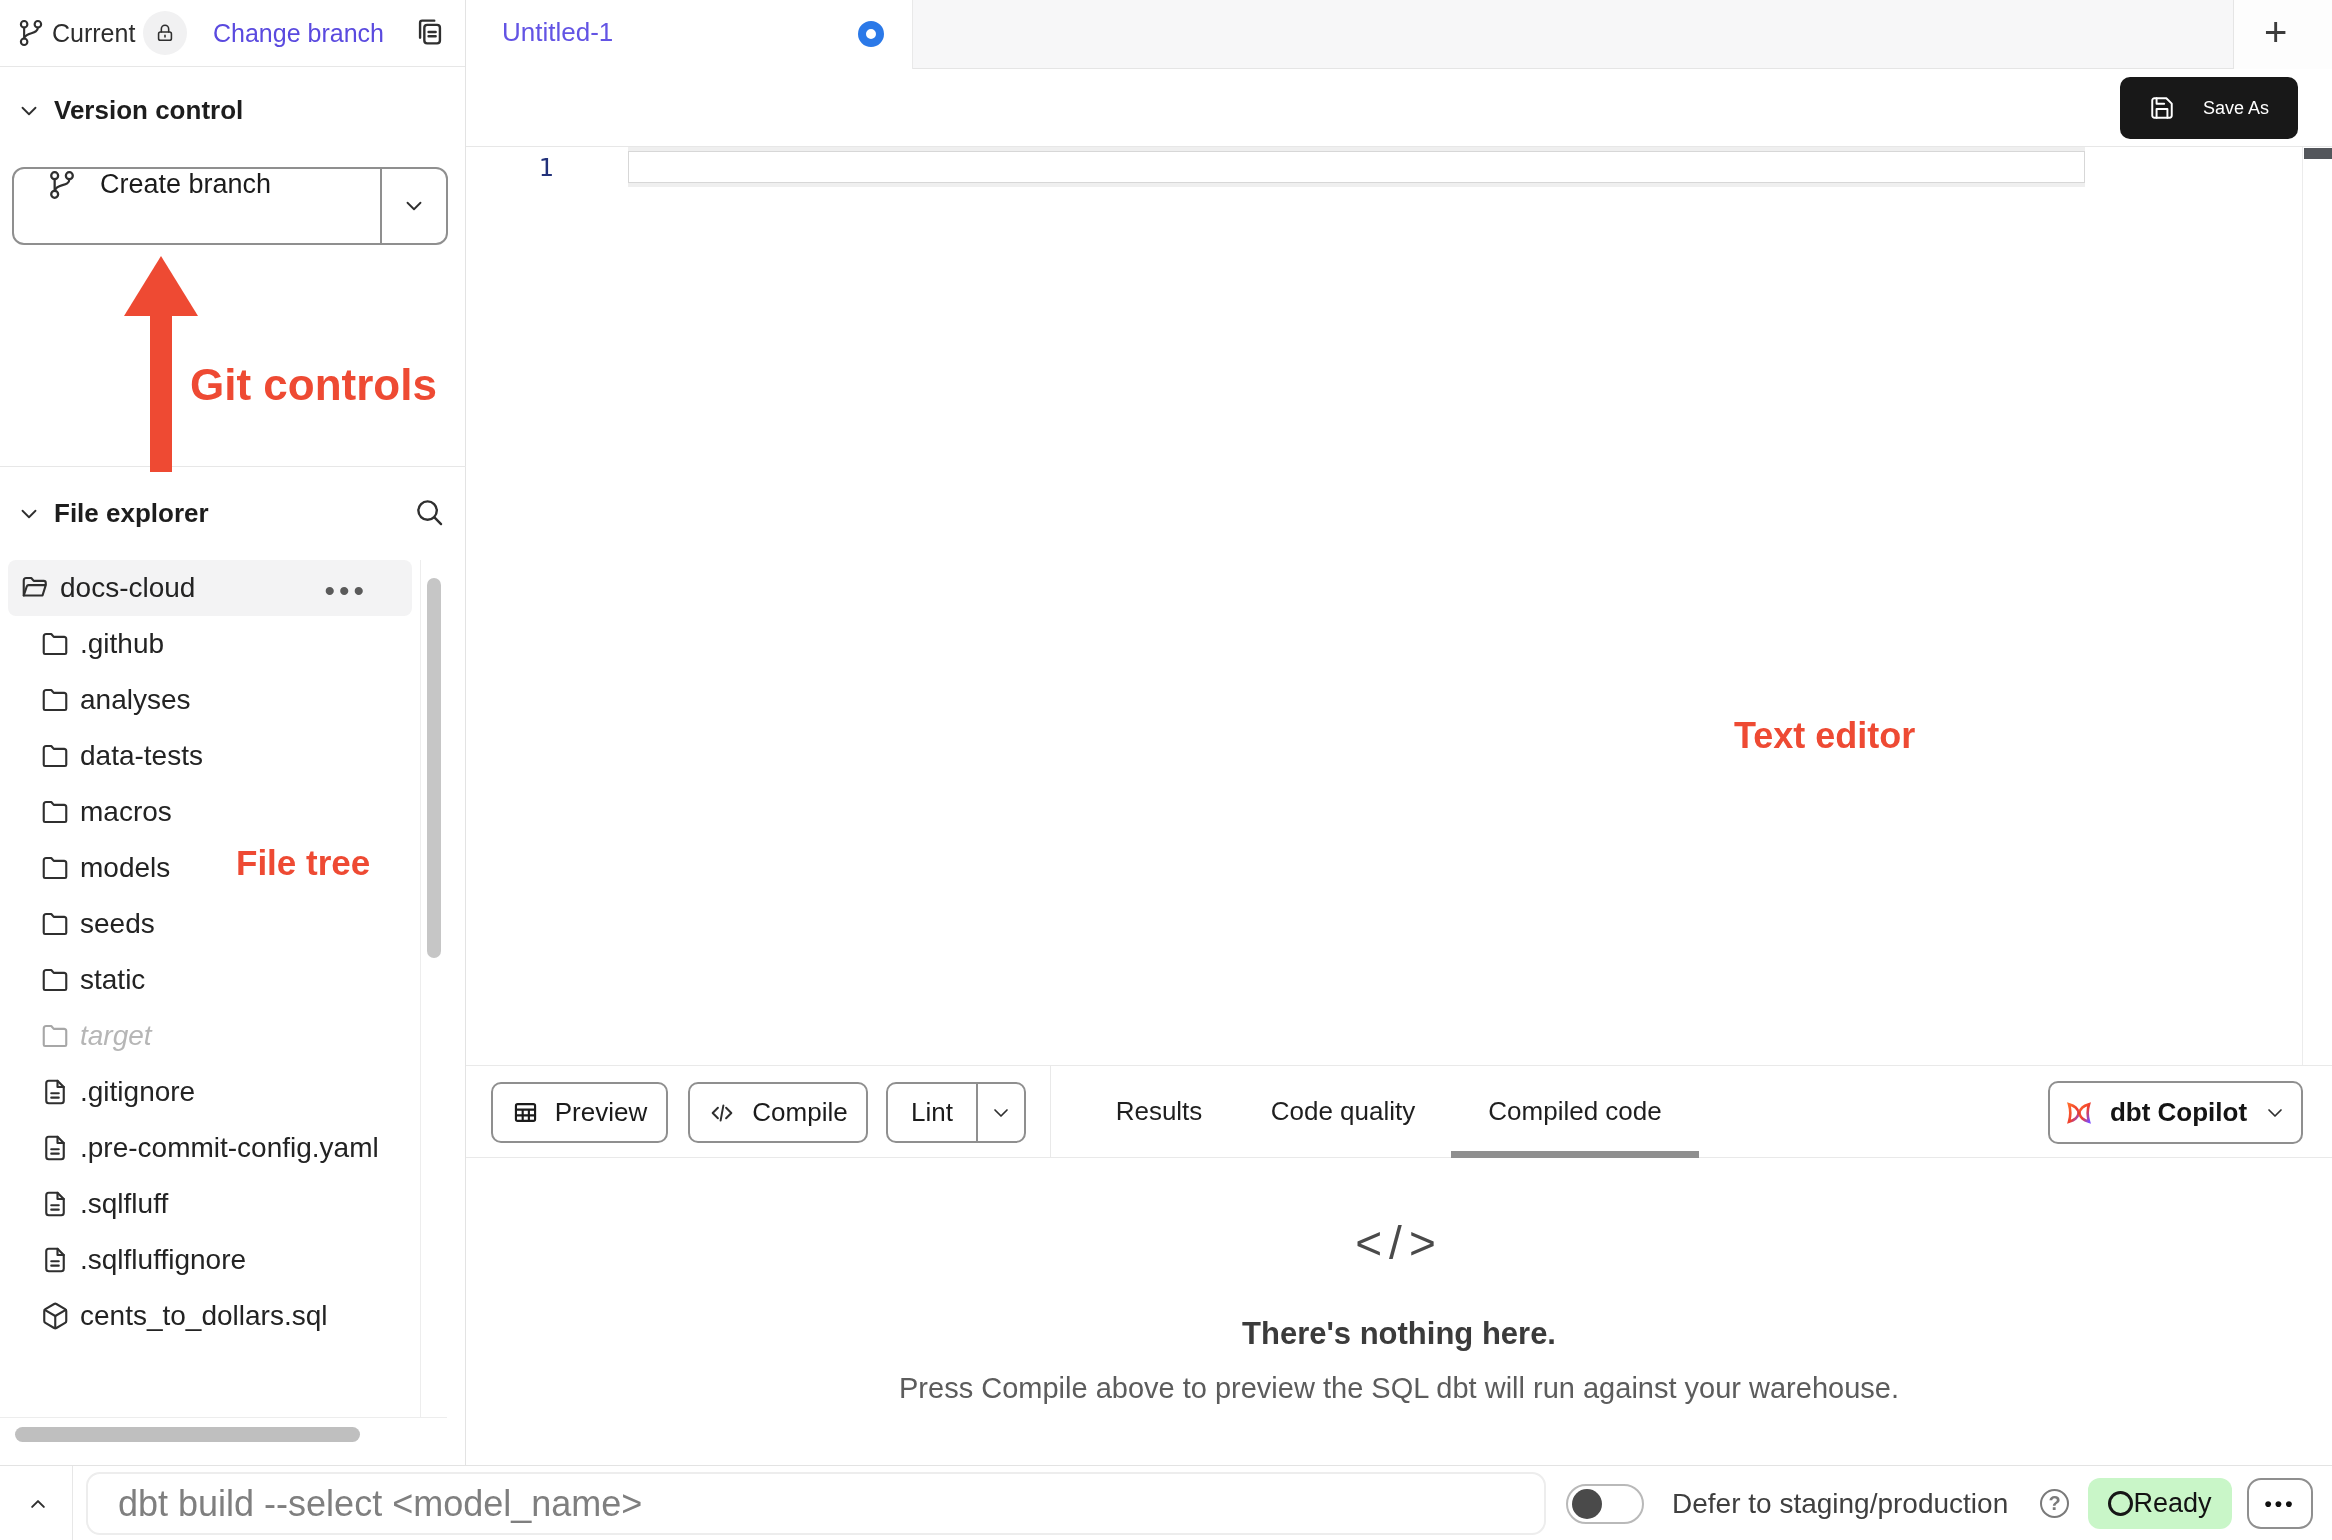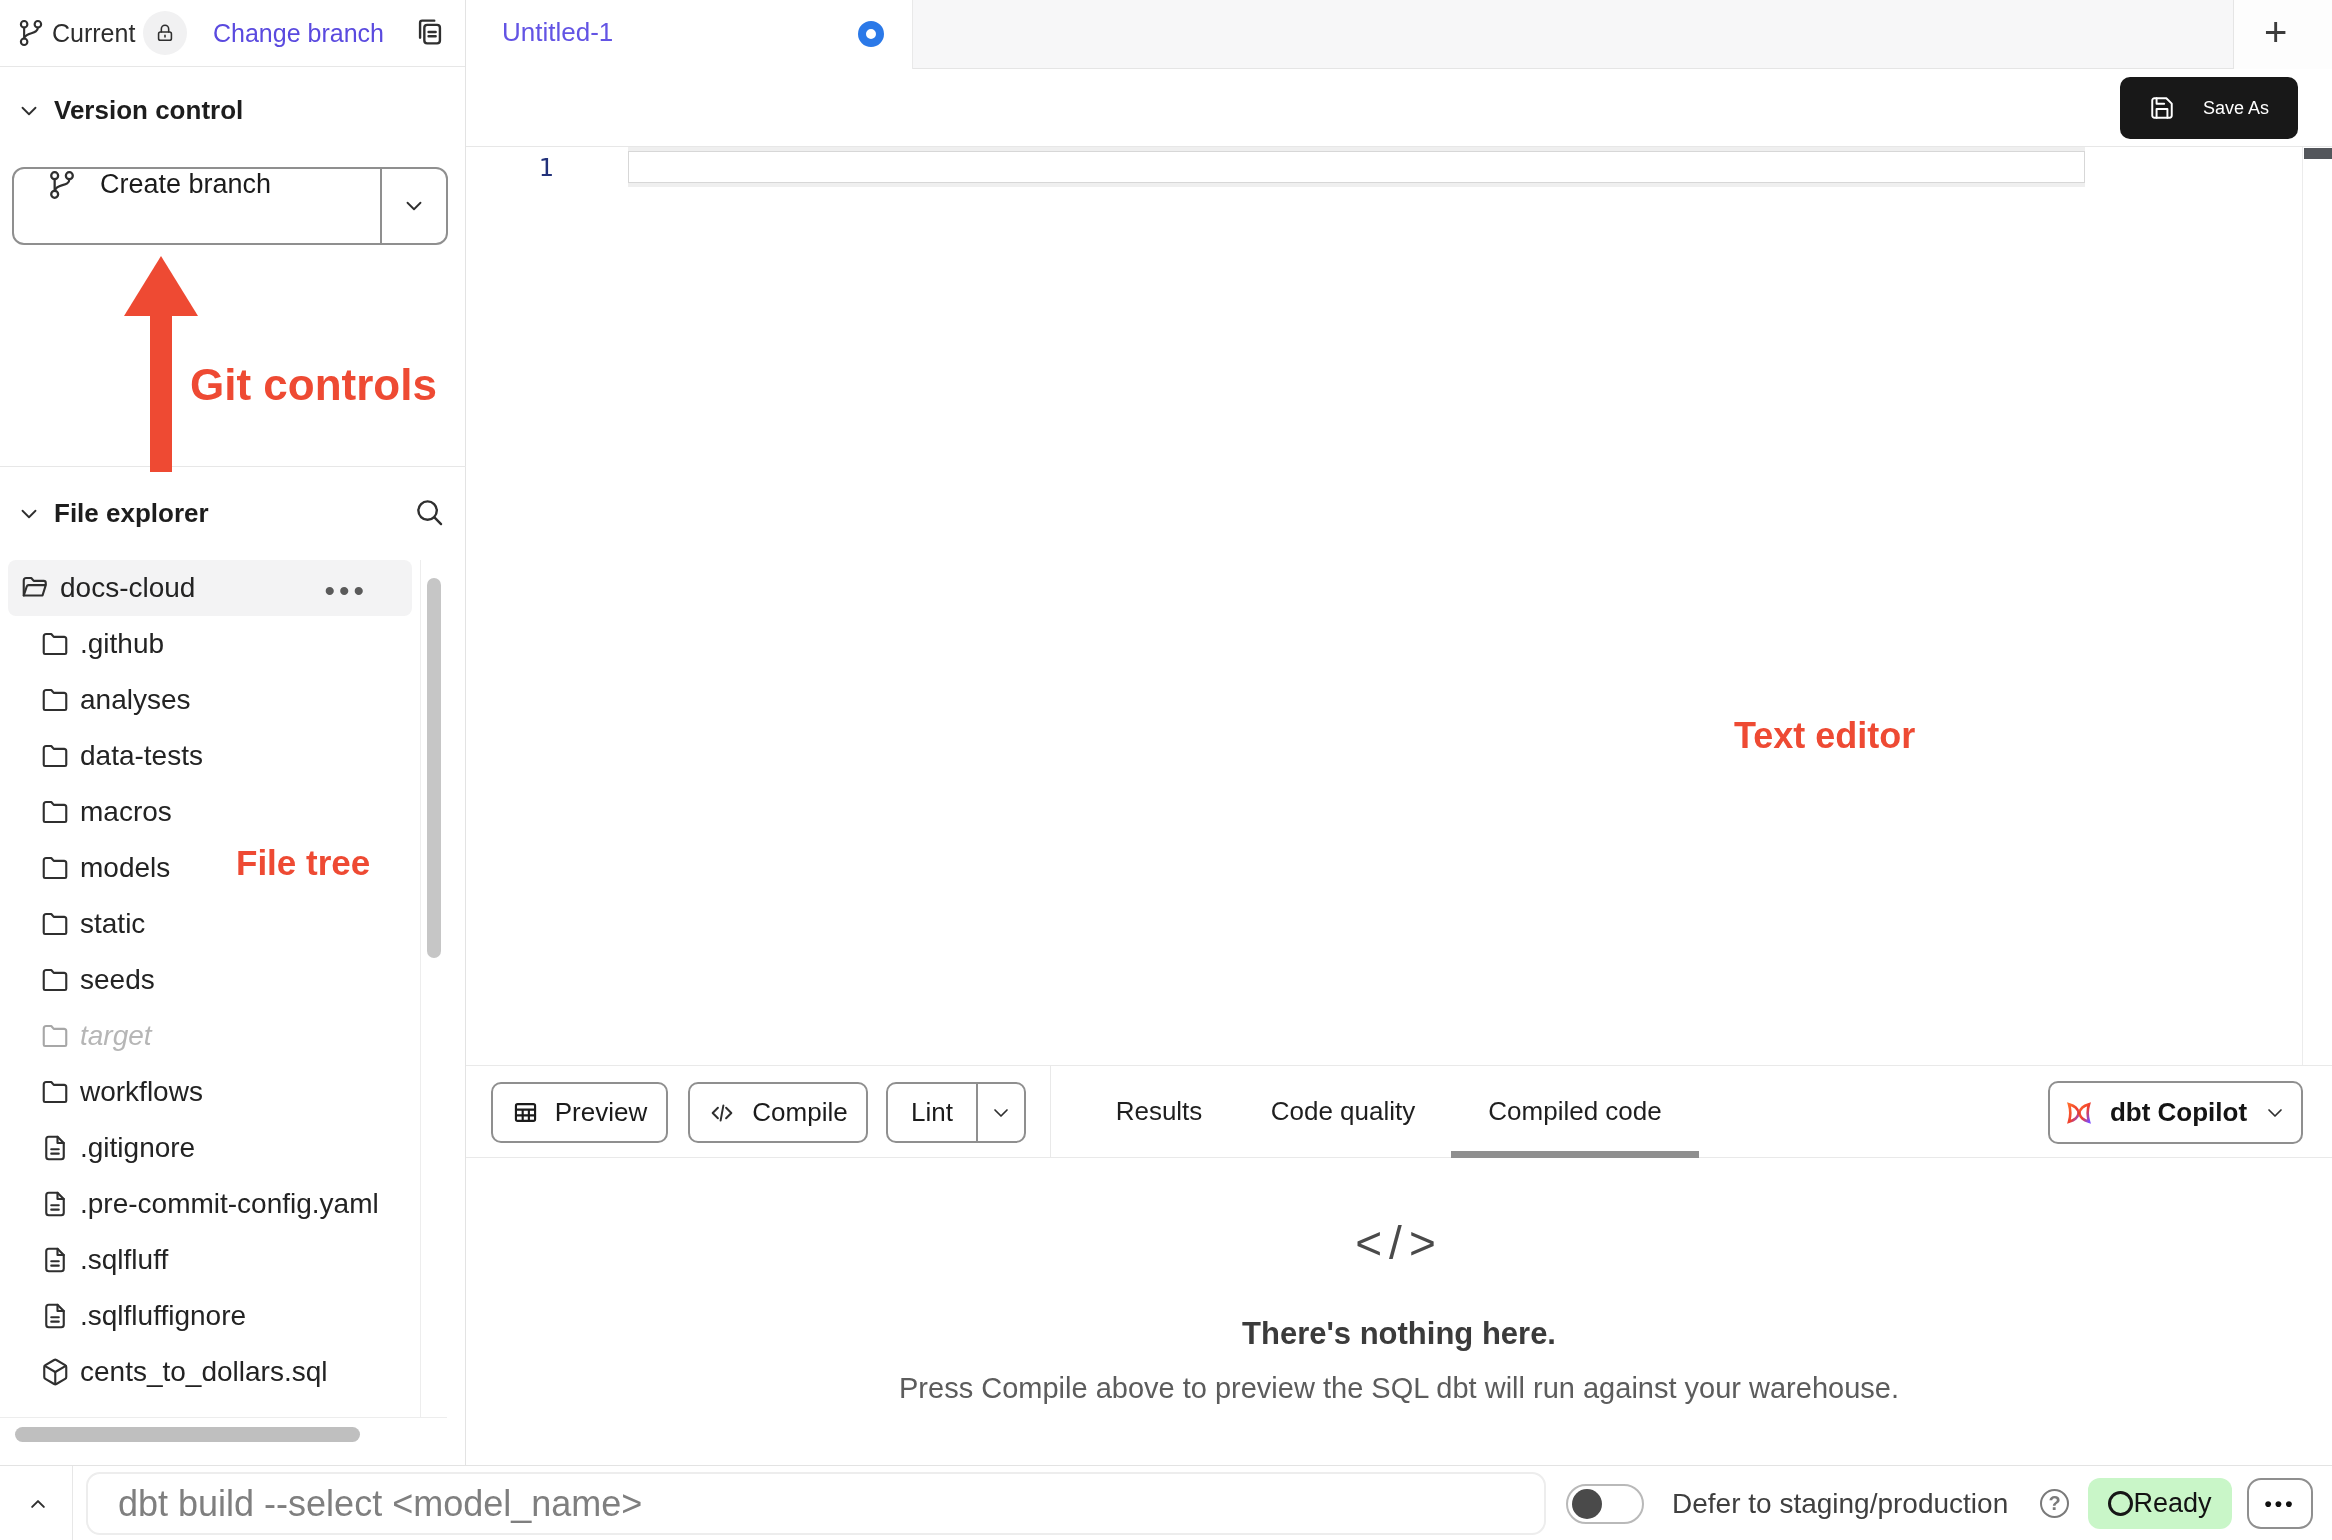--- a/index.html
+++ b/index.html
@@ -259,45 +259,37 @@
             </svg>
           </span>
         <span class="lbl">models</span>
       </div>
       <div class="tree-row">
         <span class="icon">
             <svg width="30" height="30" viewBox="0 0 24 24">
               <path class="ic" d="M3 19V6a2 2 0 0 1 2-2h4l2 2.3h8A1.7 1.7 0 0 1 21 8v11a1 1 0 0 1-1 1H4a1 1 0 0 1-1-1z"></path>
             </svg>
           </span>
+        <span class="lbl">seeds</span>
+      </div>
+      <div class="tree-row">
+        <span class="icon">
+            <svg width="30" height="30" viewBox="0 0 24 24">
+              <path class="ic" d="M3 19V6a2 2 0 0 1 2-2h4l2 2.3h8A1.7 1.7 0 0 1 21 8v11a1 1 0 0 1-1 1H4a1 1 0 0 1-1-1z"></path>
+            </svg>
+          </span>
         <span class="lbl">static</span>
       </div>
-      <div class="tree-row">
-        <span class="icon">
-            <svg width="30" height="30" viewBox="0 0 24 24">
-              <path class="ic" d="M3 19V6a2 2 0 0 1 2-2h4l2 2.3h8A1.7 1.7 0 0 1 21 8v11a1 1 0 0 1-1 1H4a1 1 0 0 1-1-1z"></path>
-            </svg>
-          </span>
-        <span class="lbl">seeds</span>
-      </div>
       <div class="tree-row muted">
         <span class="icon">
             <svg width="30" height="30" viewBox="0 0 24 24">
               <path class="ic" d="M3 19V6a2 2 0 0 1 2-2h4l2 2.3h8A1.7 1.7 0 0 1 21 8v11a1 1 0 0 1-1 1H4a1 1 0 0 1-1-1z"></path>
             </svg>
           </span>
         <span class="lbl">target</span>
-      </div>
-      <div class="tree-row">
-        <span class="icon">
-            <svg width="30" height="30" viewBox="0 0 24 24">
-              <path class="ic" d="M3 19V6a2 2 0 0 1 2-2h4l2 2.3h8A1.7 1.7 0 0 1 21 8v11a1 1 0 0 1-1 1H4a1 1 0 0 1-1-1z"></path>
-            </svg>
-          </span>
-        <span class="lbl">workflows</span>
       </div>
       <div class="tree-row">
         <span class="icon">
             <svg width="30" height="30" viewBox="0 0 24 24">
               <g class="ic">
                 <path d="M14 3H7a2 2 0 0 0-2 2v14a2 2 0 0 0 2 2h10a2 2 0 0 0 2-2V8z"></path>
                 <path d="M14 3v5h5"></path>
                 <path d="M9 13h6M9 16.5h6"></path>
               </g>
             </svg>

